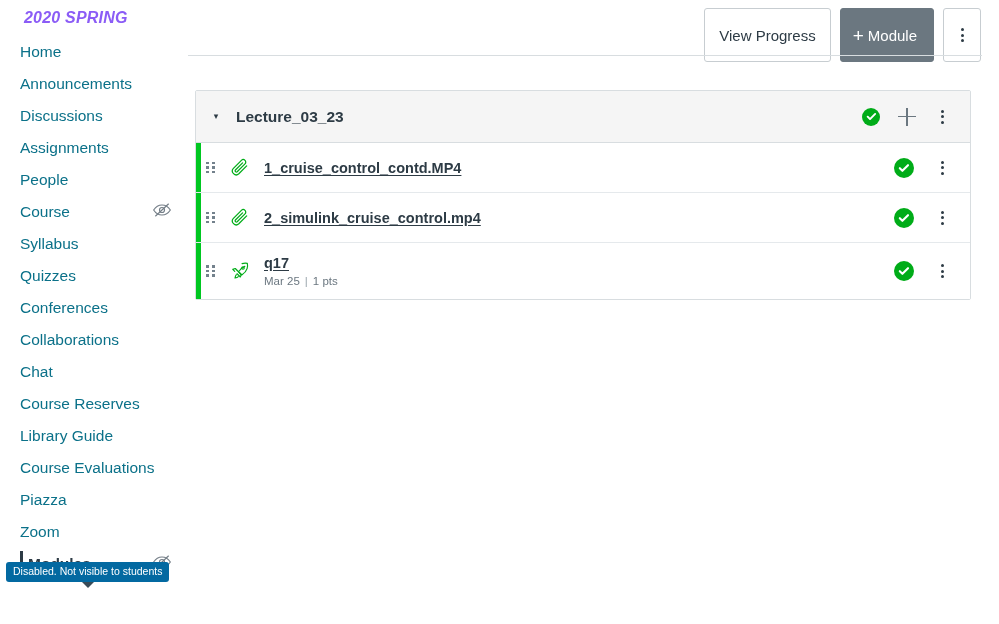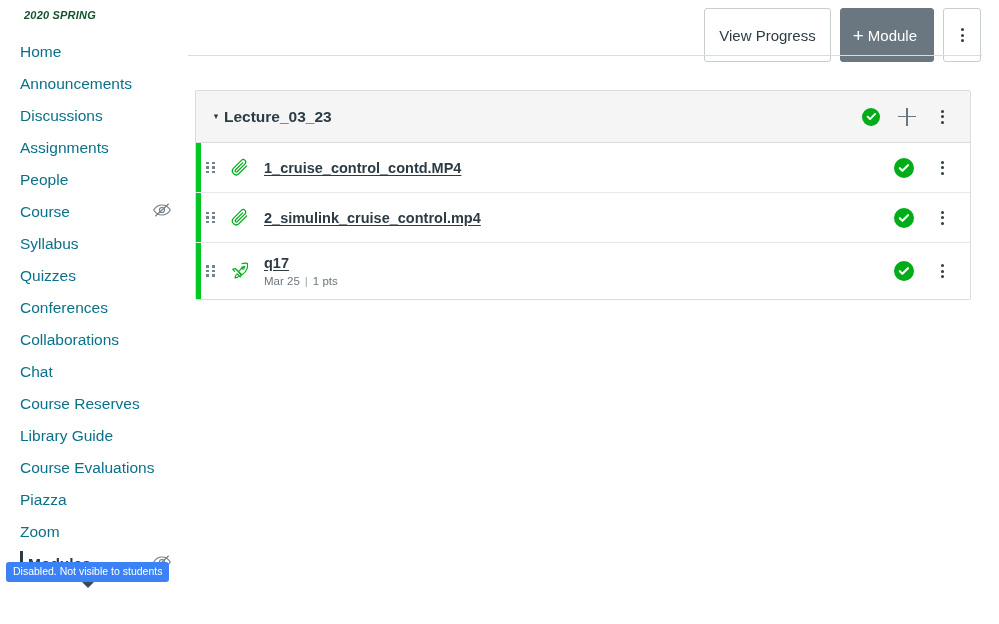--- a/index.html
+++ b/index.html
@@ -12,22 +12,22 @@
   .page { position: relative; width: 999px; height: 624px; }
 
   
   .sidebar {
     position: absolute; left: 0; top: 0;
     width: 188px; height: 624px;
     background: #ffffff;
   }
   .term-label {
     position: absolute; left: 24px; top: 9px;
-    font-size: 11px; font-style: italic; font-weight: 700;
-    color: #14532d; letter-spacing: .2px;
+    font-size: 16px; font-style: italic; font-weight: 700;
+    color: #8b5cf6; letter-spacing: .2px;
   }
   .nav-list { position: absolute; left: 0; top: 36px; width: 188px; }
   .nav-item {
     position: relative;
     display: flex; align-items: center; justify-content: space-between;
     height: 32px; padding: 0 16px 0 20px;
     font-size: 15.5px; color: #0b7189;
     text-decoration: none; cursor: pointer;
   }
   .nav-item .nav-label { line-height: 32px; white-space: nowrap; }
@@ -38,21 +38,21 @@
   .nav-item.active::before {
     content: ""; position: absolute; left: 20px; top: 3px;
     width: 3px; height: 27px; background: #2d3b45;
   }
   .nav-item.active { padding-left: 28px; }
   .eye-off { width: 20px; height: 20px; flex: 0 0 20px; opacity: .85; }
 
   
   .tooltip {
     position: absolute; left: 6px; top: 562px;
-    background: #3b82f6; color: #ffffff;
+    background: #0369a1; color: #ffffff;
     font-size: 10.5px; line-height: 15px;
     padding: 2px 7px 3px; border-radius: 3px;
     white-space: nowrap; z-index: 30;
   }
   .tooltip::after {
     content: ""; position: absolute; left: 50%; bottom: -6px;
     margin-left: -6px; border-left: 6px solid transparent;
     border-right: 6px solid transparent; border-top: 6px solid #394B58;
   }
 
@@ -94,21 +94,21 @@
     position: relative;
     display: flex; align-items: center;
     height: 52px; padding: 0 12px 0 12px;
     background: #f5f5f5; border-bottom: 1px solid #d8dde0;
   }
   .collapse-arrow {
     width: 16px; flex: 0 0 16px; text-align: center;
     color: #2d3b45; font-size: 9px; line-height: 1; cursor: pointer;
   }
   .module-title {
-    margin-left: 0; font-size: 15.5px; font-weight: 700; color: #2d3b45;
+    margin-left: 12px; font-size: 15.5px; font-weight: 700; color: #2d3b45;
   }
   .module-header-actions {
     margin-left: auto; display: flex; align-items: center; gap: 18px; padding-right: 8px;
   }
   .check-circle {
     width: 18px; height: 18px; border-radius: 50%;
     background: #00ac18; display: inline-flex;
     align-items: center; justify-content: center; flex: 0 0 18px;
   }
   .check-circle svg { display: block; }

